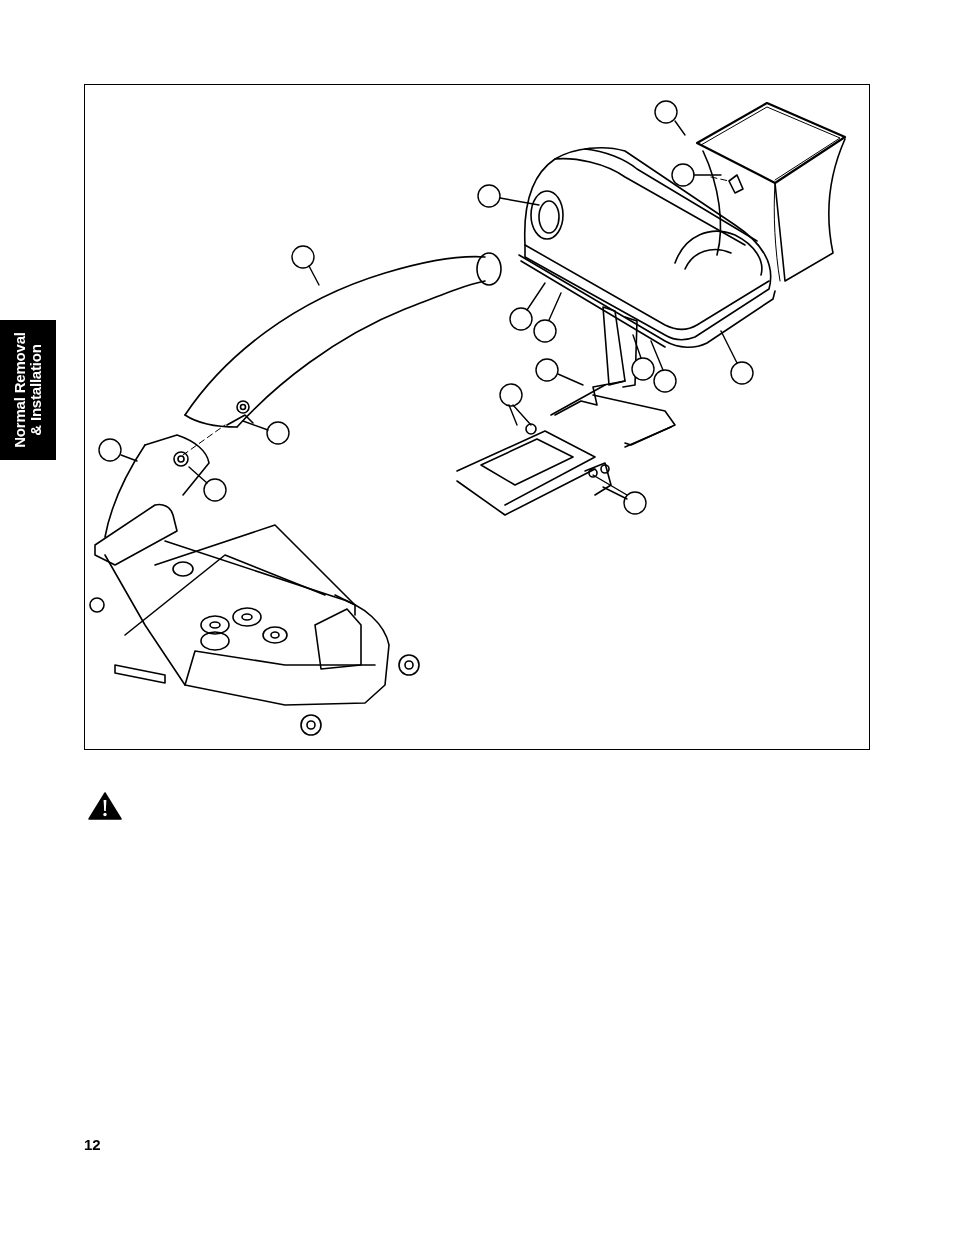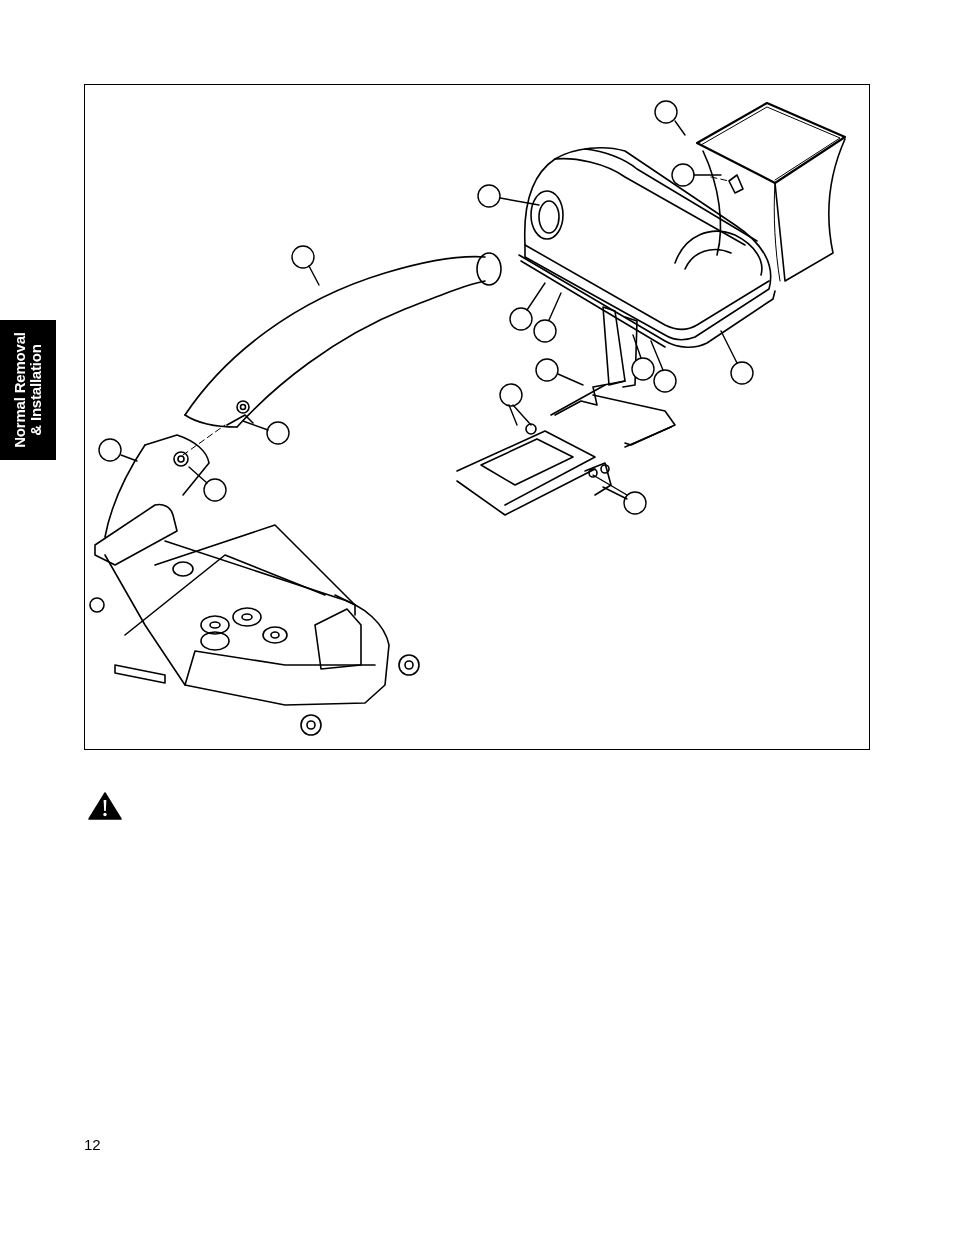--- a/index.html
+++ b/index.html
@@ -9,21 +9,21 @@
               background: #000; }
   .side-tab-text { position: absolute; left: 28px; top: 70px; width: 140px;
               transform: translate(-50%, -50%) rotate(-90deg); color: #fff;
               font-weight: bold; font-size: 15px; line-height: 16px; text-align: center;
               font-family: "Liberation Sans", sans-serif; letter-spacing: -0.2px;
               transform-origin: center center; white-space: nowrap; }
   .figure-frame { position: absolute; left: 84px; top: 84px; width: 784px; height: 664px;
               border: 1.5px solid #000; box-sizing: content-box; background: #fff; }
   .figure-frame svg { position: absolute; left: 0; top: 0; }
   .warning-icon { position: absolute; left: 88px; top: 792px; width: 34px; height: 28px; }
-  .page-number { position: absolute; left: 84px; top: 1136px; font-size: 15px; font-weight: normal; }
+  .page-number { position: absolute; left: 84px; top: 1136px; font-size: 15px; font-weight: bold; }
 </style>
 </head>
 <body>
 
 <div class="side-tab">
   <div class="side-tab-text">
     <div>Normal Removal</div>
     <div>&amp; Installation</div>
   </div>
 </div>

